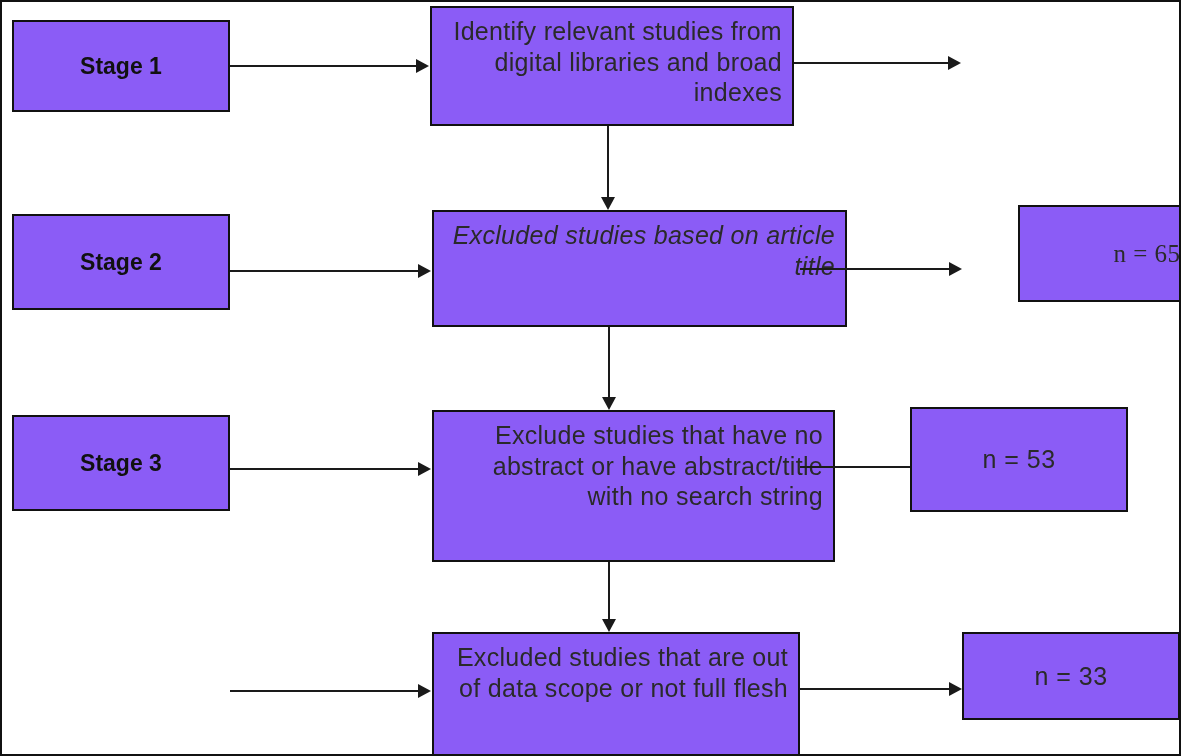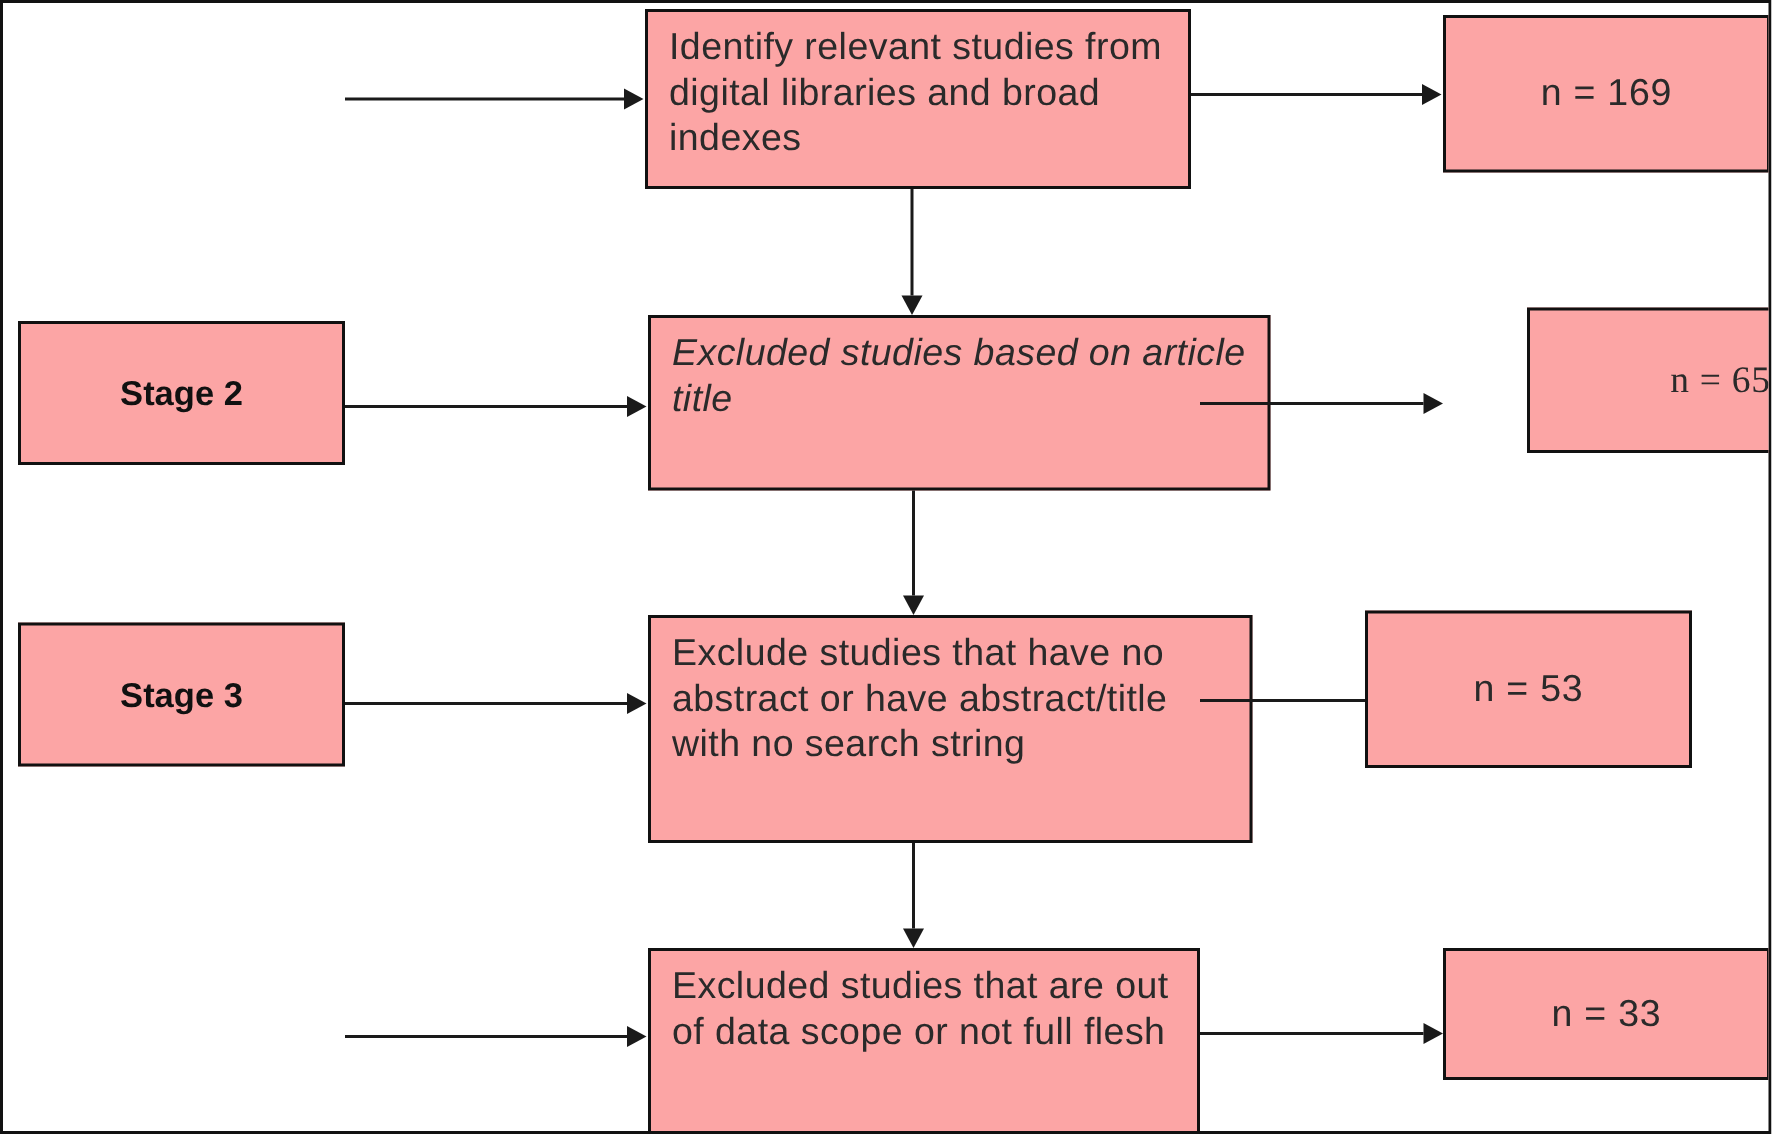--- a/index.html
+++ b/index.html
@@ -13,23 +13,24 @@
     width: 1181px;
     height: 756px;
     background: #ffffff;
     border: 2px solid #111111;
     box-sizing: border-box;
     overflow: hidden;
   }
   .box {
     position: absolute;
     border: 2px solid #111111;
-    background: #fca5a5;
+    background: #8b5cf6;
     box-sizing: border-box;
     color: #222222;
+    text-align: right;
   }
   .stage-box {
     display: flex;
     align-items: center;
     justify-content: center;
     font-size: 23px;
     font-weight: bold;
     color: #111111;
   }
   .process-box {
@@ -77,28 +78,28 @@
     border-top: 13px solid #1a1a1a;
     border-left: 7px solid transparent;
     border-right: 7px solid transparent;
   }
 </style>
 </head>
 <body>
 
 <div class="canvas">
 
+  <div class="box stage-box" style="left:10px; top:18px; width:218px; height:92px;">
+    <span>Stage 1</span>
+  </div>
   <div class="arrow-h" style="left:228px; top:63px; width:186px;"></div>
   <div class="box process-box" style="left:428px; top:4px; width:364px; height:120px;">
     <span>Identify relevant studies from digital libraries and broad indexes</span>
   </div>
   <div class="arrow-h" style="left:792px; top:60px; width:154px;"></div>
-  <div class="box count-box" style="left:960px; top:8px; width:218px; height:105px;">
-    <span>n = 169</span>
-  </div>
   <div class="arrow-v" style="left:605px; top:124px; height:71px;"></div>
 
   <div class="box stage-box" style="left:10px; top:212px; width:218px; height:96px;">
     <span>Stage 2</span>
   </div>
   <div class="arrow-h" style="left:228px; top:268px; width:188px;"></div>
   <div class="box process-box" style="left:430px; top:208px; width:415px; height:117px;font-style:italic;">
     <span>Excluded studies based on article title</span>
   </div>
   <div class="arrow-h" style="left:798px; top:266px; width:149px;"></div>

